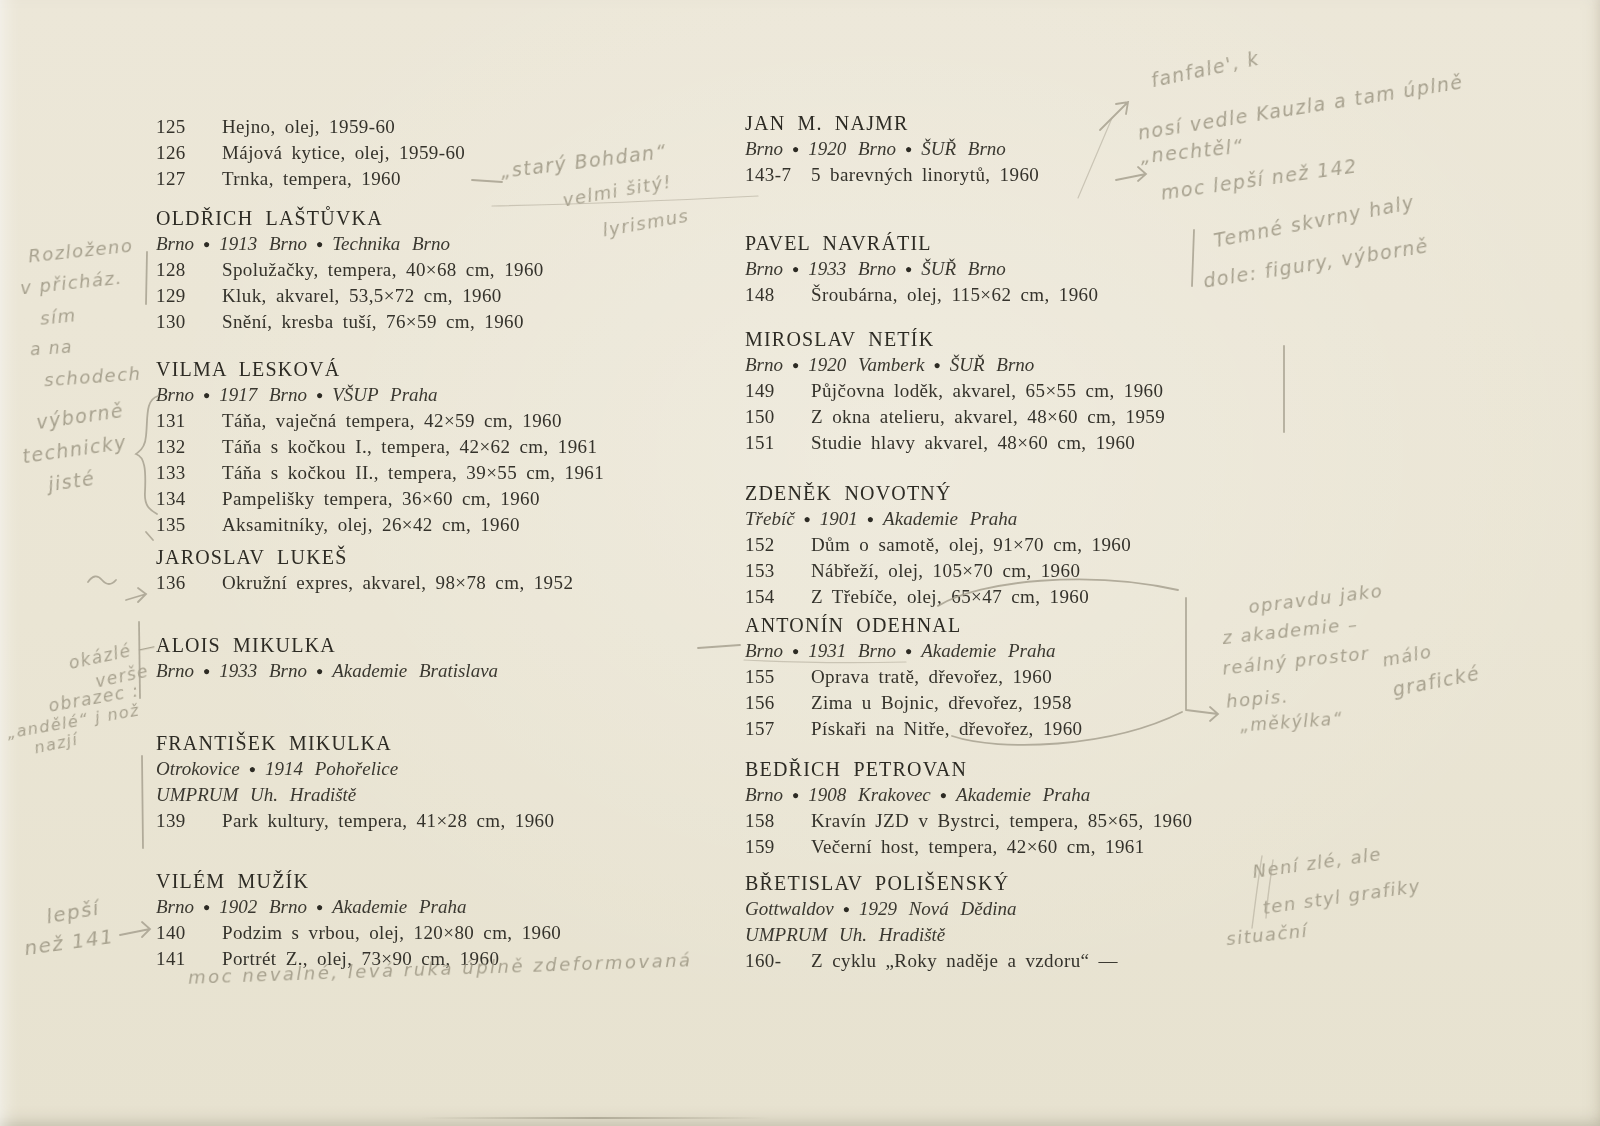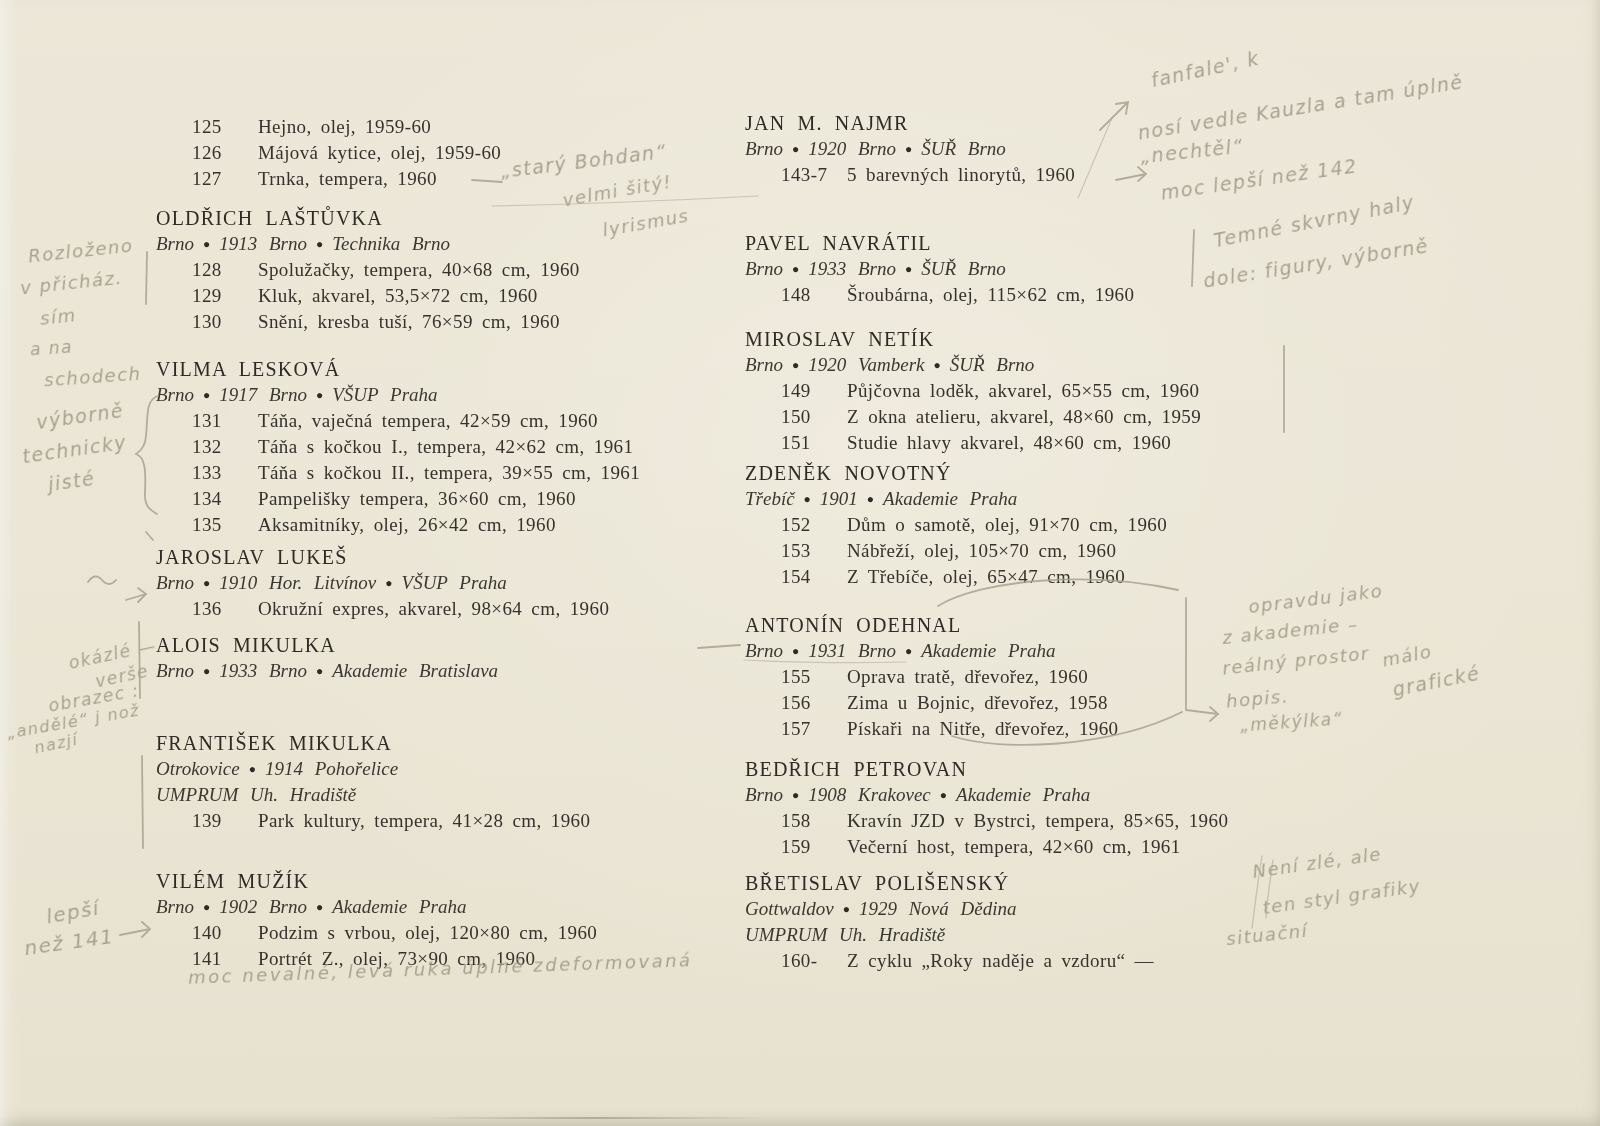--- a/index.html
+++ b/index.html
@@ -13,21 +13,21 @@
     font-family:"Liberation Serif","DejaVu Serif",serif;
     color:#34322b;
     box-shadow:inset 14px 0 20px -14px rgba(255,255,255,.9),
                inset -10px 0 18px -12px rgba(140,133,110,.35),
                inset 0 -12px 18px -12px rgba(120,113,92,.45);
   }
   .artist{position:absolute;line-height:26px;white-space:nowrap;}
   .h{font-weight:normal;font-size:20px;letter-spacing:1.2px;word-spacing:6px;color:#2d2b24;}
   .i{font-style:italic;font-size:19px;word-spacing:7px;color:#3a3830;}
   .b{font-size:12px;font-style:normal;vertical-align:2px;padding:0 9px;color:#2d2b24;}
-  .w{font-size:19px;word-spacing:4px;letter-spacing:.4px;margin-left:36px;}
+  .w{font-size:19px;word-spacing:4px;letter-spacing:.4px;}
   .no{display:inline-block;min-width:66px;}
   .hw{
     position:absolute;
     font-family:"DejaVu Sans",sans-serif;
     font-style:italic;
     color:#a29c89;
     letter-spacing:1.5px;
     white-space:nowrap;
     opacity:.92;
     filter:blur(.2px);
@@ -60,22 +60,21 @@
     <div class="i"><span>Brno</span><span class="b">●</span><span>1917 Brno</span><span class="b">●</span><span>VŠUP Praha</span></div>
     <div class="w"><span class="no">131</span><span>Táňa, vaječná tempera, 42×59 cm, 1960</span></div>
     <div class="w"><span class="no">132</span><span>Táňa s kočkou I., tempera, 42×62 cm, 1961</span></div>
     <div class="w"><span class="no">133</span><span>Táňa s kočkou II., tempera, 39×55 cm, 1961</span></div>
     <div class="w"><span class="no">134</span><span>Pampelišky tempera, 36×60 cm, 1960</span></div>
     <div class="w"><span class="no">135</span><span>Aksamitníky, olej, 26×42 cm, 1960</span></div>
   </div>
 
   <div class="artist" style="left:156px;top:544px">
     <div class="h">JAROSLAV LUKEŠ</div>
-    <div class="i"><span>Brno</span><span class="b">●</span><span>1910 Hor. Litvínov</span><span class="b">●</span><span>VŠUP Praha</span></div>
-    <div class="w"><span class="no">136</span><span>Okružní expres, akvarel, 98×64 cm, 1960</span></div>
+    <div class="w"><span class="no">136</span><span>Okružní expres, akvarel, 98×78 cm, 1952</span></div>
   </div>
 
   <div class="artist" style="left:156px;top:632px">
     <div class="h">ALOIS MIKULKA</div>
     <div class="i"><span>Brno</span><span class="b">●</span><span>1933 Brno</span><span class="b">●</span><span>Akademie Bratislava</span></div>
   </div>
 
   <div class="artist" style="left:156px;top:730px">
     <div class="h">FRANTIŠEK MIKULKA</div>
     <div class="i"><span>Otrokovice</span><span class="b">●</span><span>1914 Pohořelice</span></div>
@@ -103,21 +102,21 @@
   </div>
 
   <div class="artist" style="left:745px;top:326px">
     <div class="h">MIROSLAV NETÍK</div>
     <div class="i"><span>Brno</span><span class="b">●</span><span>1920 Vamberk</span><span class="b">●</span><span>ŠUŘ Brno</span></div>
     <div class="w"><span class="no">149</span><span>Půjčovna loděk, akvarel, 65×55 cm, 1960</span></div>
     <div class="w"><span class="no">150</span><span>Z okna atelieru, akvarel, 48×60 cm, 1959</span></div>
     <div class="w"><span class="no">151</span><span>Studie hlavy akvarel, 48×60 cm, 1960</span></div>
   </div>
 
-  <div class="artist" style="left:745px;top:460px">
+  <div class="artist" style="left:745px;top:480px">
     <div class="h">ZDENĚK NOVOTNÝ</div>
     <div class="i"><span>Třebíč</span><span class="b">●</span><span>1901</span><span class="b">●</span><span>Akademie Praha</span></div>
     <div class="w"><span class="no">152</span><span>Dům o samotě, olej, 91×70 cm, 1960</span></div>
     <div class="w"><span class="no">153</span><span>Nábřeží, olej, 105×70 cm, 1960</span></div>
     <div class="w"><span class="no">154</span><span>Z Třebíče, olej, 65×47 cm, 1960</span></div>
   </div>
 
   <div class="artist" style="left:745px;top:612px">
     <div class="h">ANTONÍN ODEHNAL</div>
     <div class="i"><span>Brno</span><span class="b">●</span><span>1931 Brno</span><span class="b">●</span><span>Akademie Praha</span></div>

